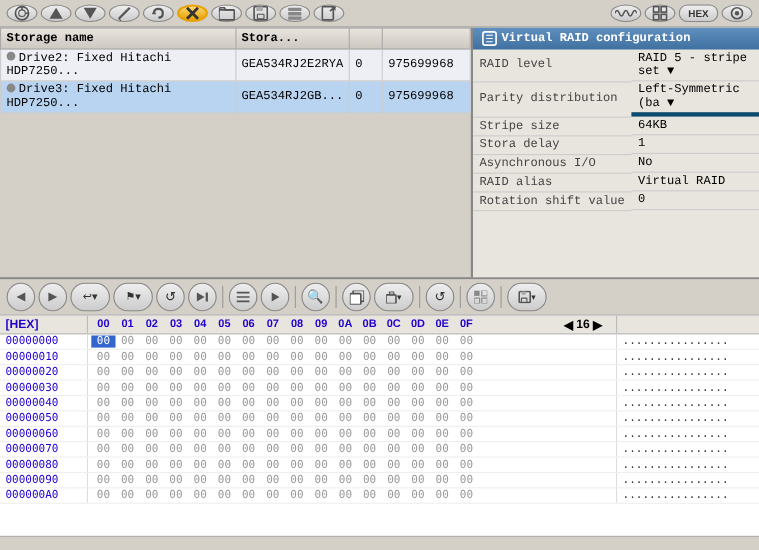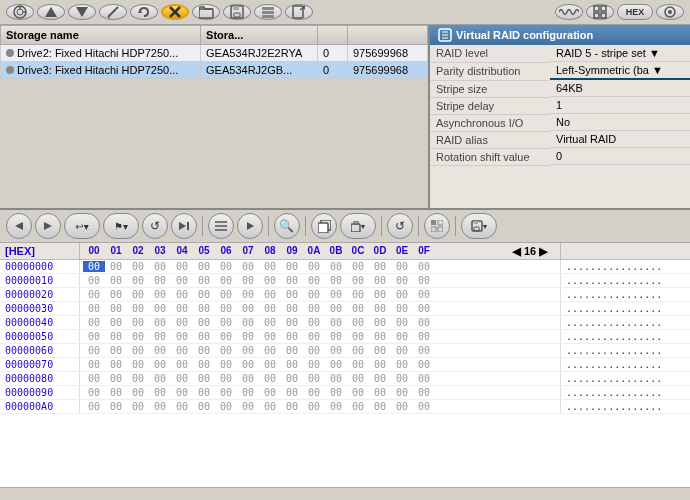--- a/index.html
+++ b/index.html
@@ -48,22 +48,23 @@
     
     #main-area {
       display: flex;
       flex-direction: column;
       height: calc(500px - 38px);
     }
 
     
     #upper-section {
       display: flex;
-      height: 185px;
+      height: 229px;
       border-bottom: 2px solid #888;
+      font-family: Liberation Mono, monospace;
     }
 
     
     #storage-panel {
       flex: 0 0 430px;
       border-right: 2px solid #888;
       overflow: hidden;
       display: flex;
       flex-direction: column;
     }
@@ -422,36 +423,36 @@
         <tr>
       <td style="color:#444; white-space:nowrap; width:120px; padding:2px 6px; border-bottom:1px solid #ccc;">RAID level</td>
       <td style="padding:2px 6px; border-bottom:1px solid #ccc;">
         <div style="display:flex; align-items:flex-end; justify-content:space-between;">
           <span>RAID 5 - stripe set ▼</span>
         </div>
       </td>
     </tr>
             <tr>
       <td style="color:#444; white-space:nowrap; width:120px; padding:2px 6px; border-bottom:1px solid #ccc;">Parity distribution</td>
-      <td style="padding:2px 6px; border-bottom:2px solid #0c4a6e;">
+      <td style="padding:2px 6px; border-bottom:4px solid #0c4a6e;">
         <div style="display:flex; align-items:center; justify-content:space-between;">
           <span>Left-Symmetric (ba ▼</span>
         </div>
       </td>
     </tr>
             <tr>
       <td style="color:#444; white-space:nowrap; width:120px; padding:2px 6px; border-bottom:1px solid #ccc;">Stripe size</td>
       <td style="padding:2px 6px; border-bottom:1px solid #ccc;">
         <div style="display:flex; align-items:center; justify-content:space-between;">
           <span>64KB</span>
         </div>
       </td>
     </tr>
             <tr>
-      <td style="color:#444; white-space:nowrap; width:120px; padding:2px 6px; border-bottom:1px solid #ccc;">Stripe delay</td>
+      <td style="color:#444; white-space:nowrap; width:120px; padding:2px 6px; border-bottom:1px solid #ccc;">Stora delay</td>
       <td style="padding:2px 6px; border-bottom:1px solid #ccc;">
         <div style="display:flex; align-items:center; justify-content:space-between;">
           <span>1</span>
         </div>
       </td>
     </tr>
             <tr>
       <td style="color:#444; white-space:nowrap; width:120px; padding:2px 6px; border-bottom:1px solid #ccc;">Asynchronous I/O</td>
       <td style="padding:2px 6px; border-bottom:1px solid #ccc;">
         <div style="display:flex; align-items:center; justify-content:space-between;">

